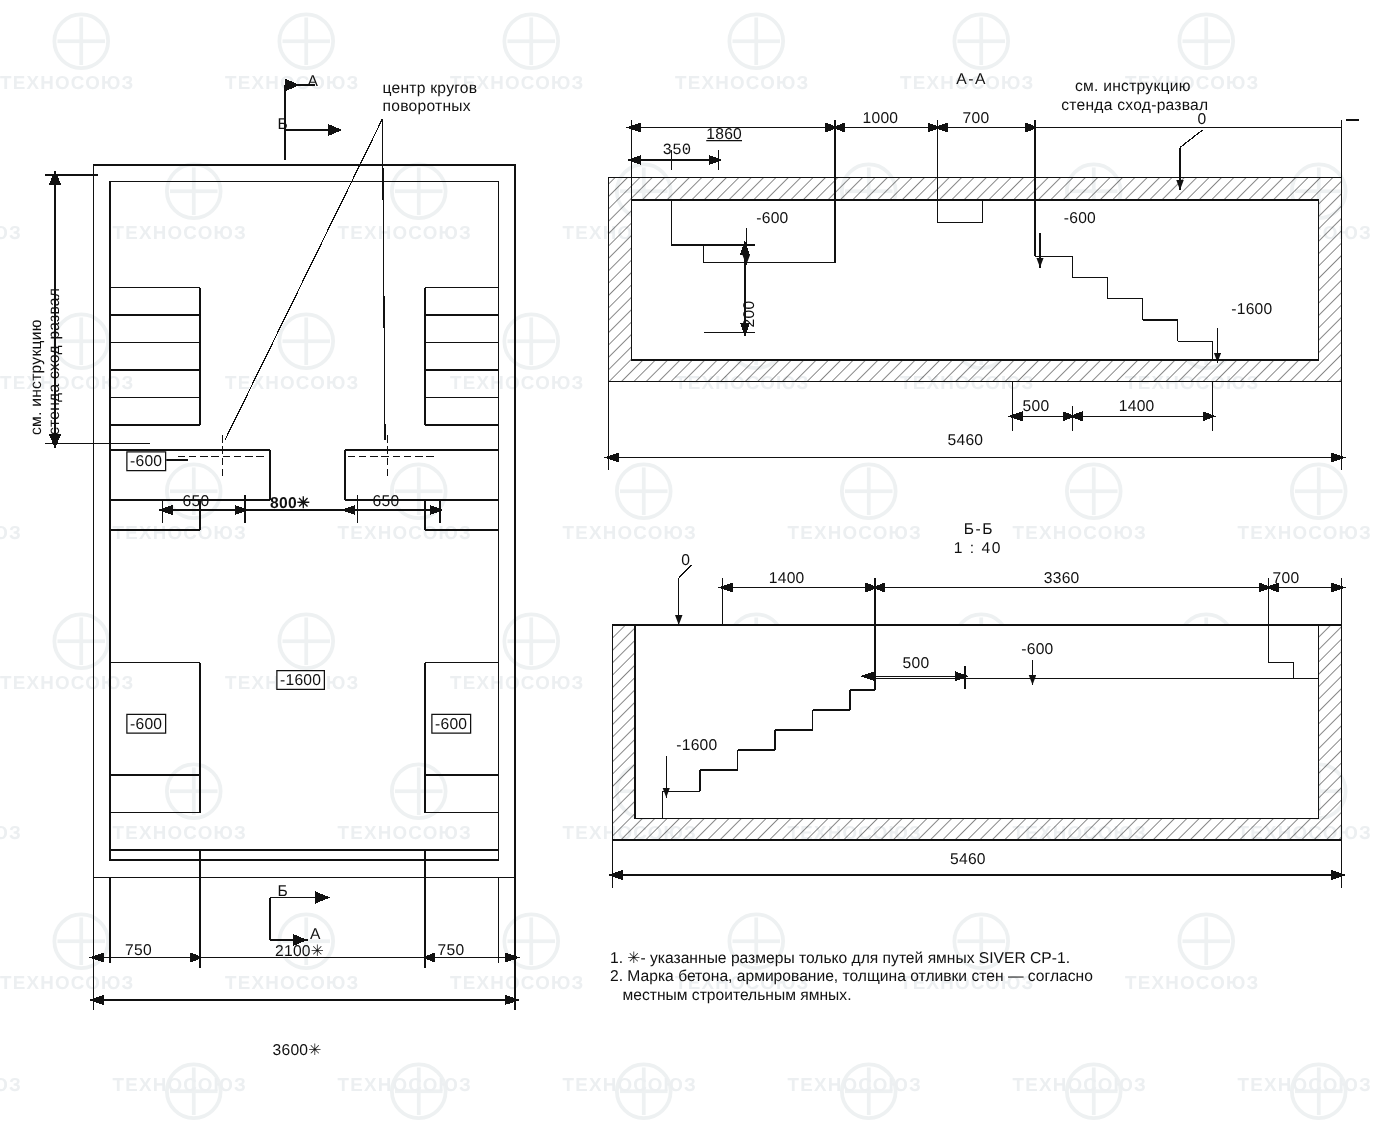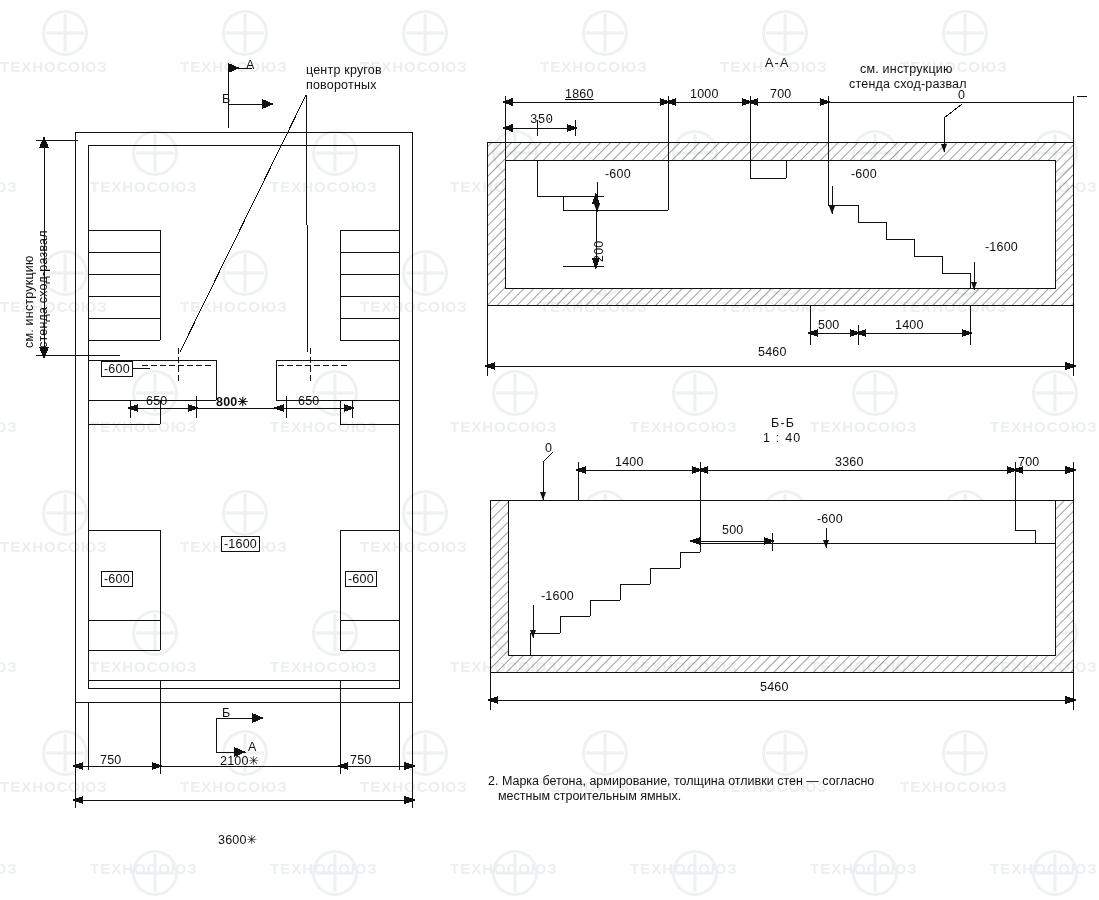--- a/index.html
+++ b/index.html
@@ -448,21 +448,21 @@
   <div class="lbl" style="left:298px;top:394px;">650</div>
   <div class="lbl" style="left:100px;top:753px;">750</div>
   <div class="lbl" style="left:220px;top:753px;">2100✳</div>
   <div class="lbl" style="left:350px;top:753px;">750</div>
   <div class="lbl" style="left:218px;top:832px;">3600✳</div>
 
   <div class="lbl mono" style="left:765px;top:56px;">А-А</div>
   <div class="lbl" style="left:860px;top:62px;">см. инструкцию</div>
   <div class="lbl" style="left:849px;top:77px;">стенда сход-развал</div>
 
-  <div class="lbl" style="left:565px;top:87px;text-decoration:underline;">1860</div>
+  <div class="lbl" style="left:565px;top:100px;text-decoration:underline;">1860</div>
   <div class="lbl" style="left:690px;top:87px;">1000</div>
   <div class="lbl" style="left:770px;top:87px;">700</div>
   <div class="lbl" style="left:530px;top:113px;font-family:Liberation Mono, monospace;">350</div>
   <div class="lbl vert" style="left:592px;top:262px;">200</div>
 
   <div class="lbl" style="left:958px;top:88px;">0</div>
   <div class="lbl" style="left:605px;top:167px;">-600</div>
   <div class="lbl" style="left:851px;top:167px;">-600</div>
   <div class="lbl" style="left:985px;top:240px;">-1600</div>
 
@@ -475,16 +475,17 @@
 
   <div class="lbl" style="left:545px;top:441px;">0</div>
   <div class="lbl" style="left:615px;top:455px;">1400</div>
   <div class="lbl" style="left:835px;top:455px;">3360</div>
   <div class="lbl" style="left:1018px;top:455px;">700</div>
   <div class="lbl" style="left:722px;top:523px;">500</div>
   <div class="lbl" style="left:817px;top:512px;">-600</div>
   <div class="lbl" style="left:541px;top:589px;">-1600</div>
   <div class="lbl" style="left:760px;top:680px;">5460</div>
 
+  <div class="note" style="left:488px;top:759px;">1. ✳- указанные размеры только для путей ямных SIVER CP-1.</div>
   <div class="note" style="left:488px;top:774px;text-align:right;">2. Марка бетона, армирование, толщина отливки стен — согласно</div>
   <div class="note" style="left:498px;top:789px;">местным строительным ямных.</div>
 
 </div>
 
 </body></html>

